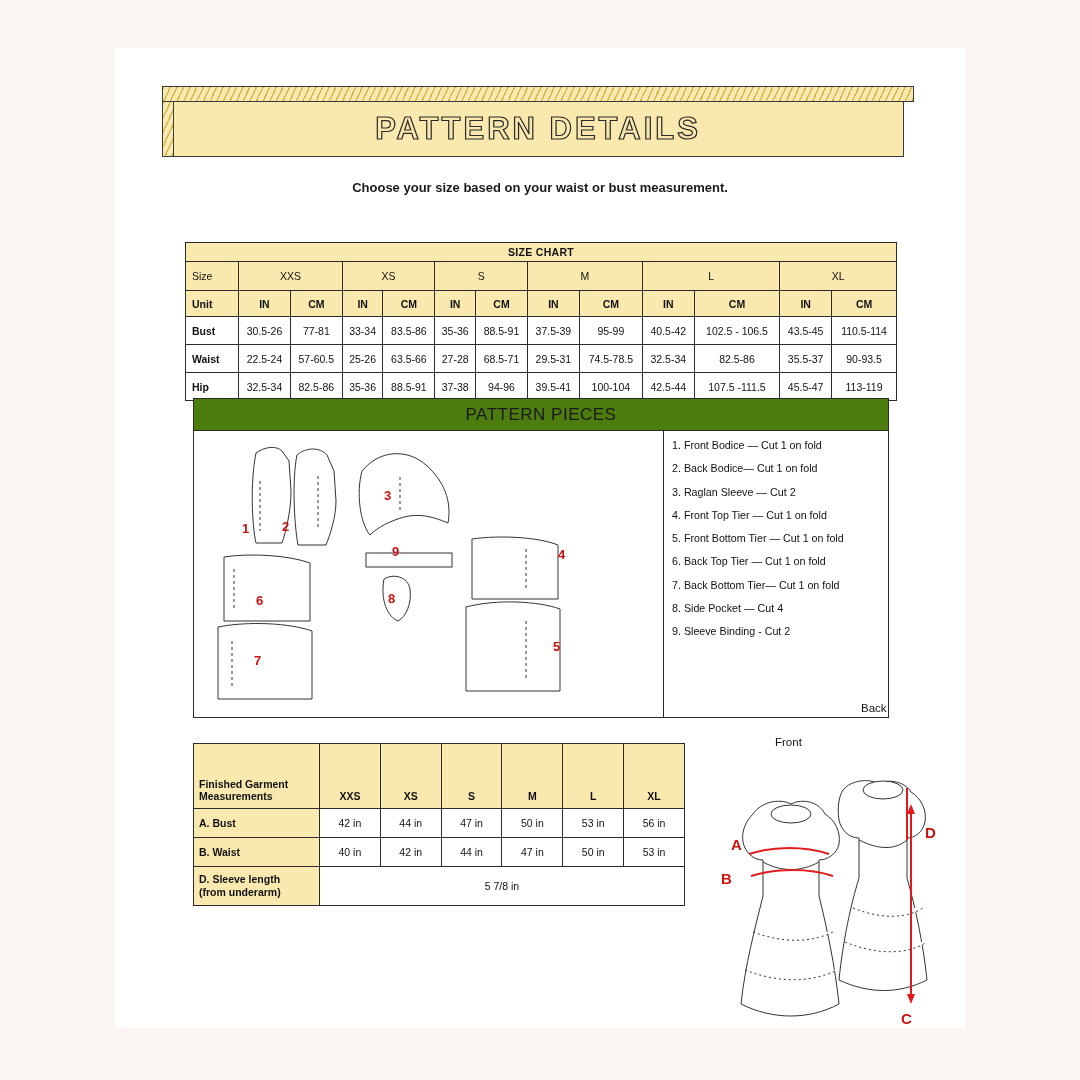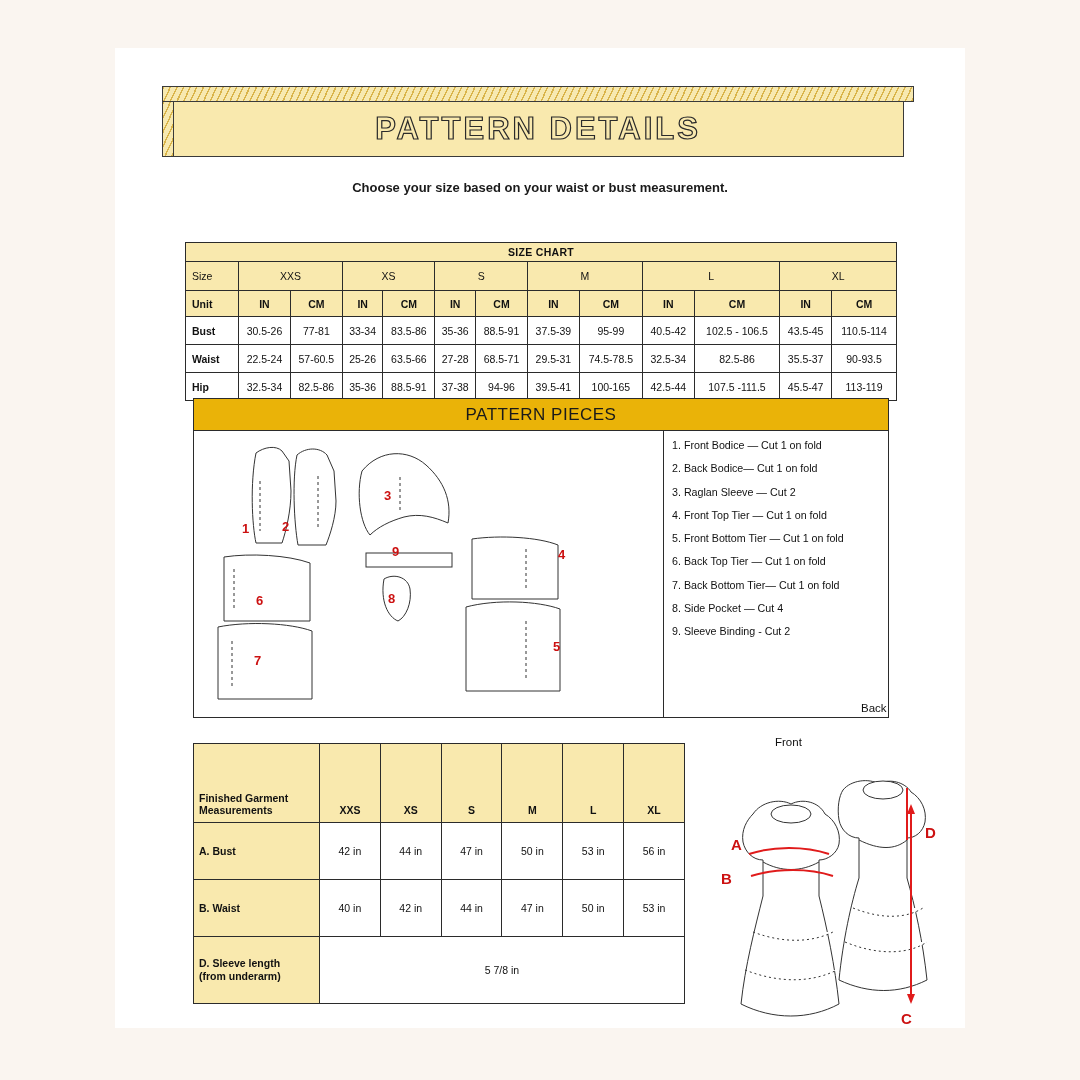--- a/index.html
+++ b/index.html
@@ -132,21 +132,21 @@
     width: 696px;
     height: 320px;
     border: 1px solid #2b2b2b;
     box-sizing: border-box;
   }
   .pieces-header {
     position: absolute;
     left: 0; top: 0;
     width: 100%;
     height: 32px;
-    background: #eab308;
+    background: #4d7c0f;
     border-bottom: 1px solid #2b2b2b;
     box-sizing: border-box;
     display: flex;
     align-items: center;
     justify-content: center;
     font-size: 17px;
     color: #1a1a1a;
     letter-spacing: .5px;
   }
   .pieces-body {
@@ -189,21 +189,21 @@
     left: 78px;
     top: 695px;
     width: 492px;
     border-collapse: collapse;
     font-size: 10.5px;
     color: #111;
   }
   .fin-table td {
     border: 1px solid #2b2b2b;
     text-align: center;
-    padding: 19px 2px;
+    padding: 5px 2px;
     line-height: 1.2;
   }
   .fin-table .hdr {
     background: #f9e9ae;
     font-weight: bold;
   }
   .fin-table .lbl {
     background: #f9e9ae;
     font-weight: bold;
     text-align: left;
@@ -308,21 +308,21 @@
     </tr>
     <tr class="datarow">
       <td class="rowlabel">Hip</td>
       <td>32.5-34</td>
       <td>82.5-86</td>
       <td>35-36</td>
       <td>88.5-91</td>
       <td>37-38</td>
       <td>94-96</td>
       <td>39.5-41</td>
-      <td>100-165</td>
+      <td>100-104</td>
       <td>42.5-44</td>
       <td>107.5 -111.5</td>
       <td>45.5-47</td>
       <td>113-119</td>
     </tr>
   </tbody>
     </table>
 
   <div class="pieces-box">
     <div class="pieces-header">PATTERN PIECES</div>

